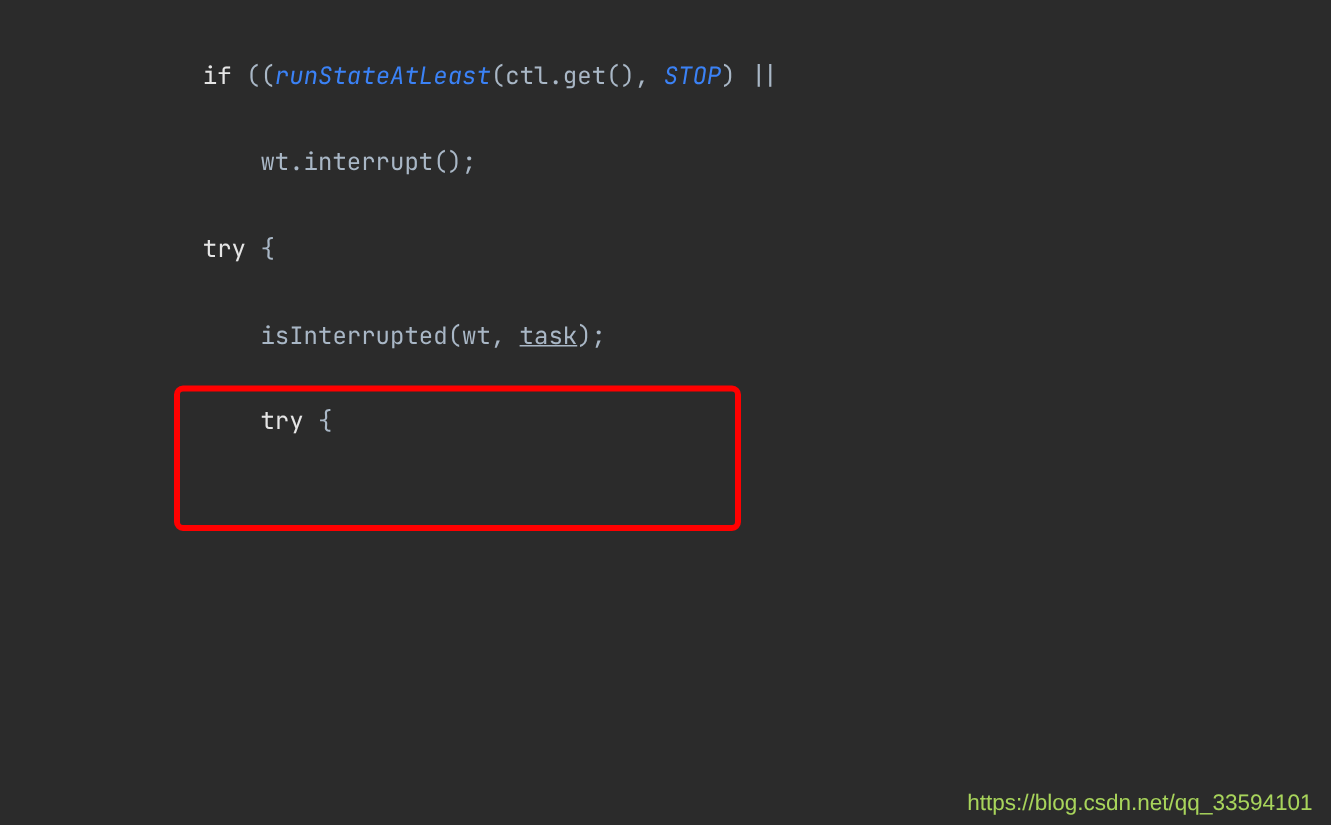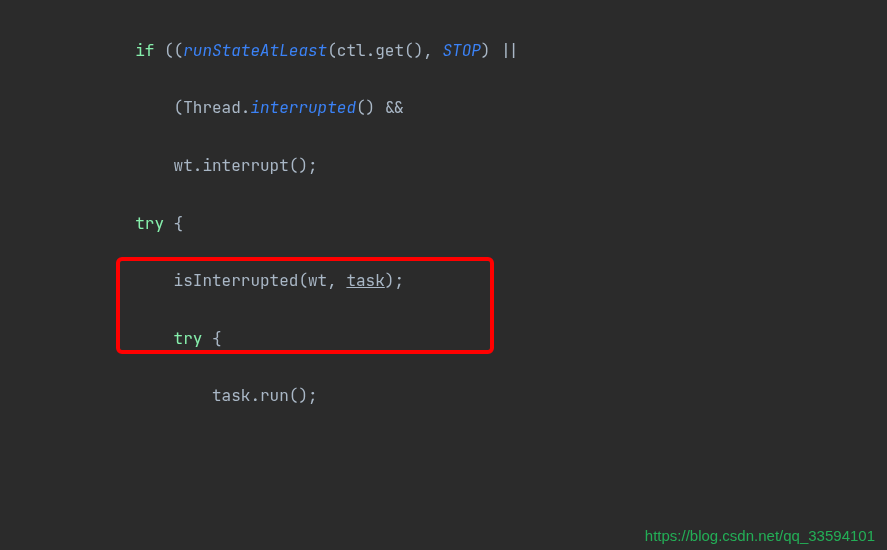--- a/index.html
+++ b/index.html
@@ -11,51 +11,49 @@
     font-size: 16px;
     overflow: hidden;
   }
   .editor {
     position: relative;
     padding: 8px 0 8px 20px;
     line-height: 28.8px;
     white-space: pre;
     color: #a9b7c6;
   }
-  .kw { color: #86efac; margin-top: 31px; }
+  .kw { color: #e5e5e5; margin-top: 31px; }
   .mi { color: #3b82f6; font-style: italic; }
   .und { text-decoration: underline; }
   .line { display: block; }
   .red-box {
     position: absolute;
     border: 4px solid #ff0000;
     border-radius: 6px;
     pointer-events: none;
   }
   .watermark {
     position: absolute;
     right: 12px;
     bottom: 6px;
-    color: #22c55e;
+    color: #bef264;
     font-family: Arial, sans-serif;
     font-size: 15px;
     opacity: 0.85;
   }
 </style>
 </head>
 <body>
 
 <div class="editor">
 <span class="line">            <span class="kw">if</span><span> ((</span><span class="mi">runStateAtLeast</span><span>(ctl.get(), </span><span class="mi">STOP</span><span>) ||</span></span>
-<span class="line">            <span>    (Thread.</span><span class="mi">interrupted</span><span>() &amp;&amp;</span></span>
 <span class="line">            <span>    wt.interrupt();</span></span>
 <span class="line">            <span class="kw">try</span><span> {</span></span>
 <span class="line">            <span>    isInterrupted(wt, </span><span class="und">task</span><span>);</span></span>
 <span class="line">            <span>    </span><span class="kw">try</span><span> {</span></span>
-<span class="line">            <span>        task.run();</span></span>
 
 
 
 
 
 
 
 
 
 

